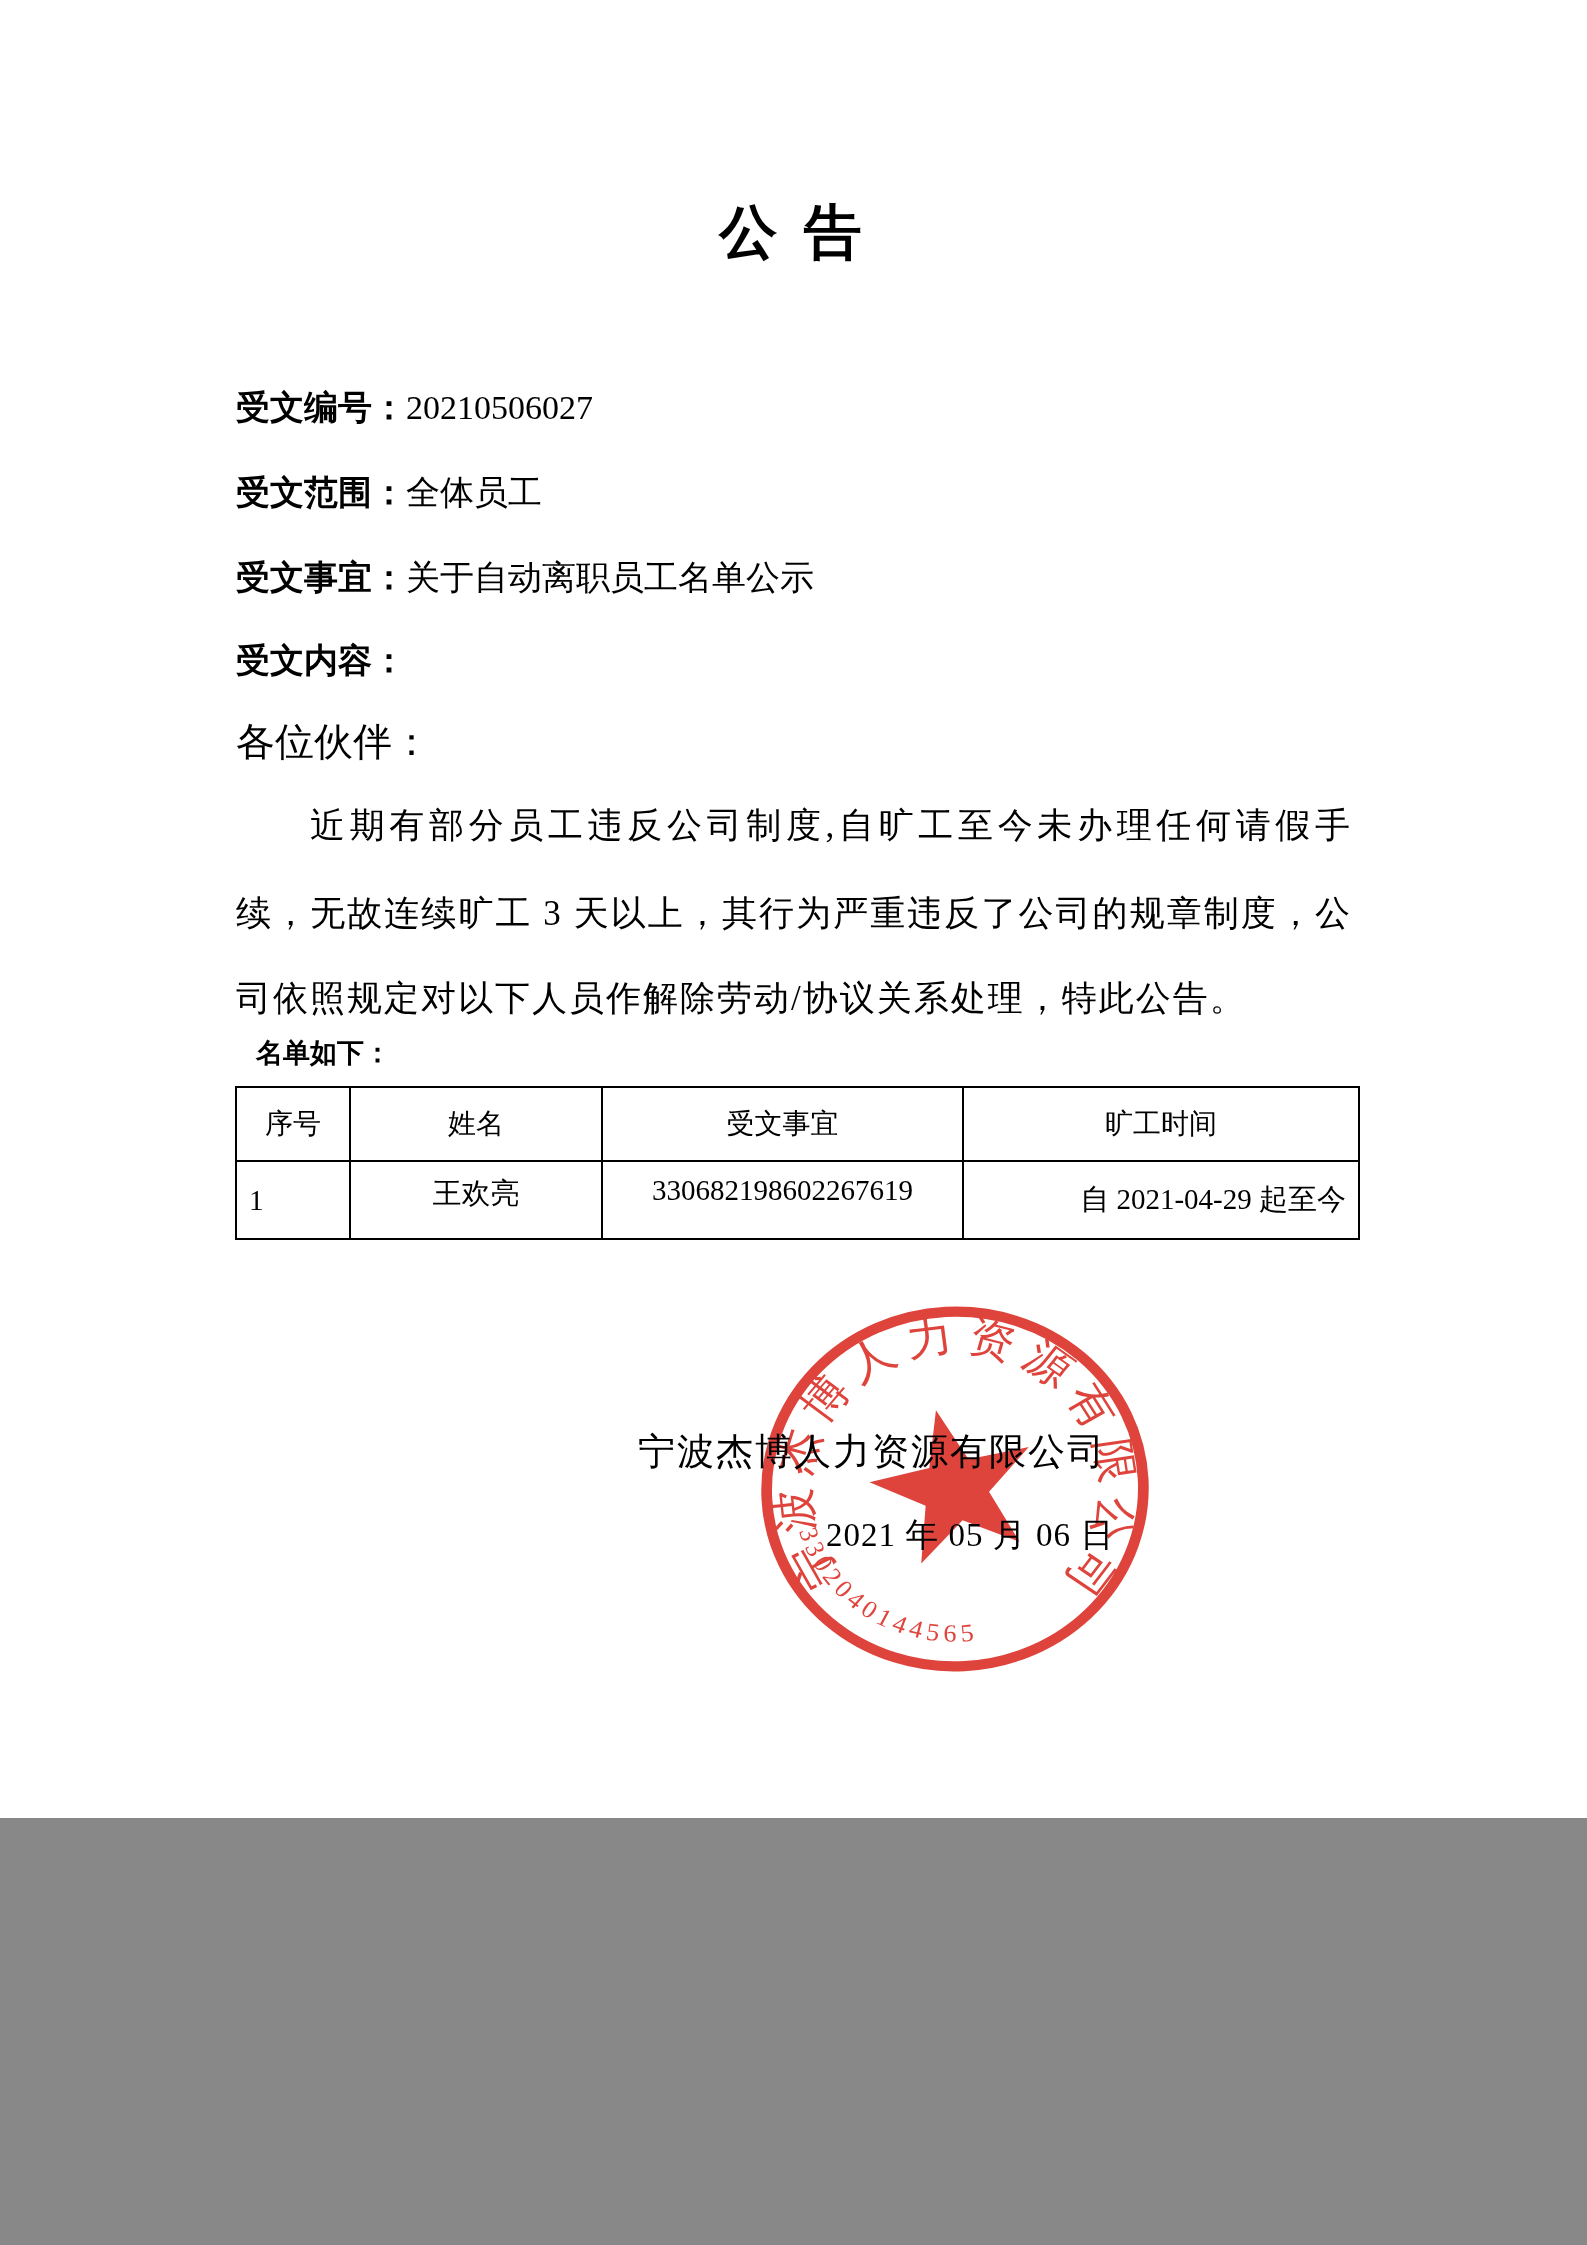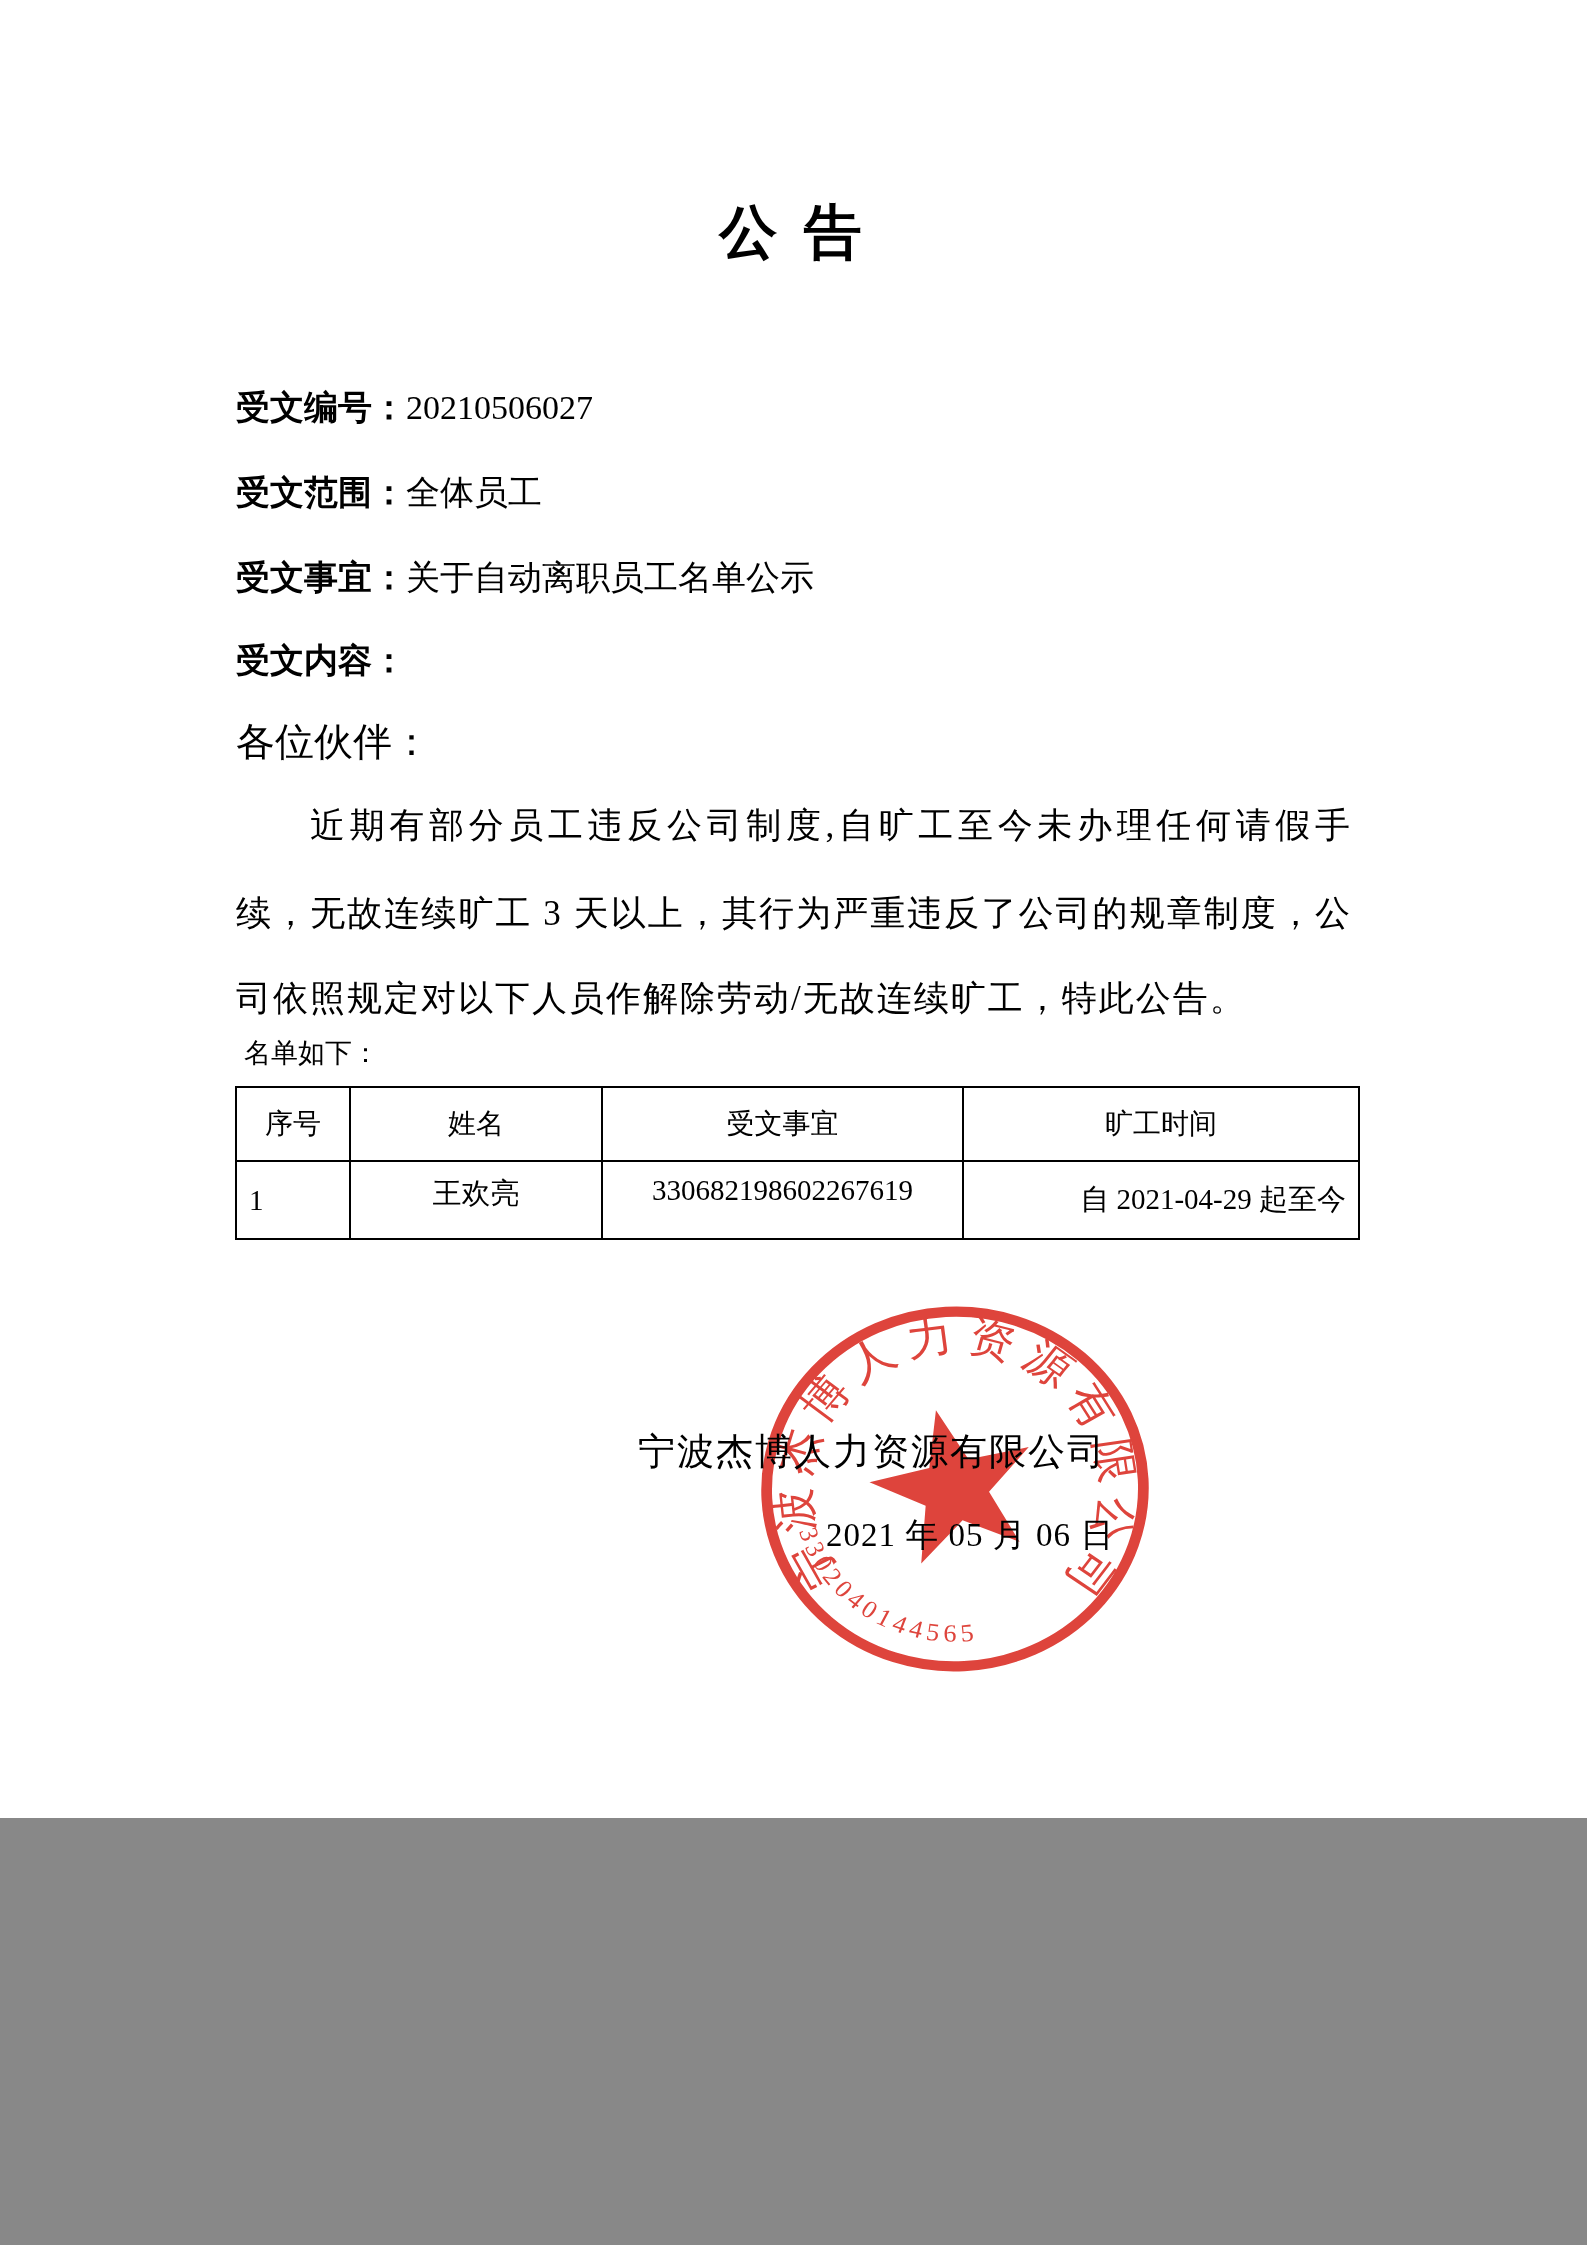--- a/index.html
+++ b/index.html
@@ -31,22 +31,22 @@
   }
   .para-line{
     left:236px;width:1116px;
     font-size:35px;line-height:44px;
     letter-spacing:2px;
     white-space:nowrap;
   }
   .para-just{white-space:normal;text-align:justify;text-align-last:justify;}
   .indent{text-indent:74px;}
   .list-label{
-    left:244px;top:1036px;
-    font-size:27px;font-weight:normal;line-height:34px;
+    left:256px;top:1036px;
+    font-size:27px;font-weight:bold;line-height:34px;
   }
   table.roster{
     position:absolute;left:235px;top:1086px;
     width:1123px;
     border-collapse:collapse;table-layout:fixed;
     font-size:29px;
   }
   table.roster col.c1{width:114px;}
   table.roster col.c2{width:252px;}
   table.roster col.c3{width:361px;}
@@ -109,21 +109,21 @@
   </div>
 
   <div class="abs meta-line" style="top:640px">
     <span class="lbl">受文内容：</span>
   </div>
 
   <div class="abs salutation">各位伙伴：</div>
 
   <div class="abs para-line para-just indent" style="top:804px">近期有部分员工违反公司制度,自旷工至今未办理任何请假手</div>
   <div class="abs para-line para-just" style="top:892px">续，无故连续旷工 3 天以上，其行为严重违反了公司的规章制度，公</div>
-  <div class="abs para-line" style="top:977px">司依照规定对以下人员作解除劳动/无故连续旷工，特此公告。</div>
+  <div class="abs para-line" style="top:977px">司依照规定对以下人员作解除劳动/协议关系处理，特此公告。</div>
 
   <div class="abs list-label">名单如下：</div>
 
   <table class="roster">
     <colgroup>
         <col class="c1">
         <col class="c2">
         <col class="c3">
         <col class="c4">
       </colgroup>

